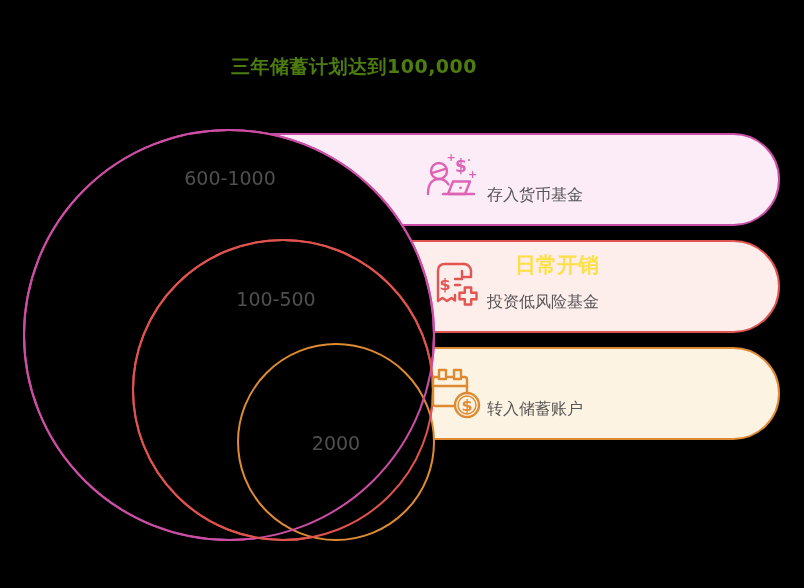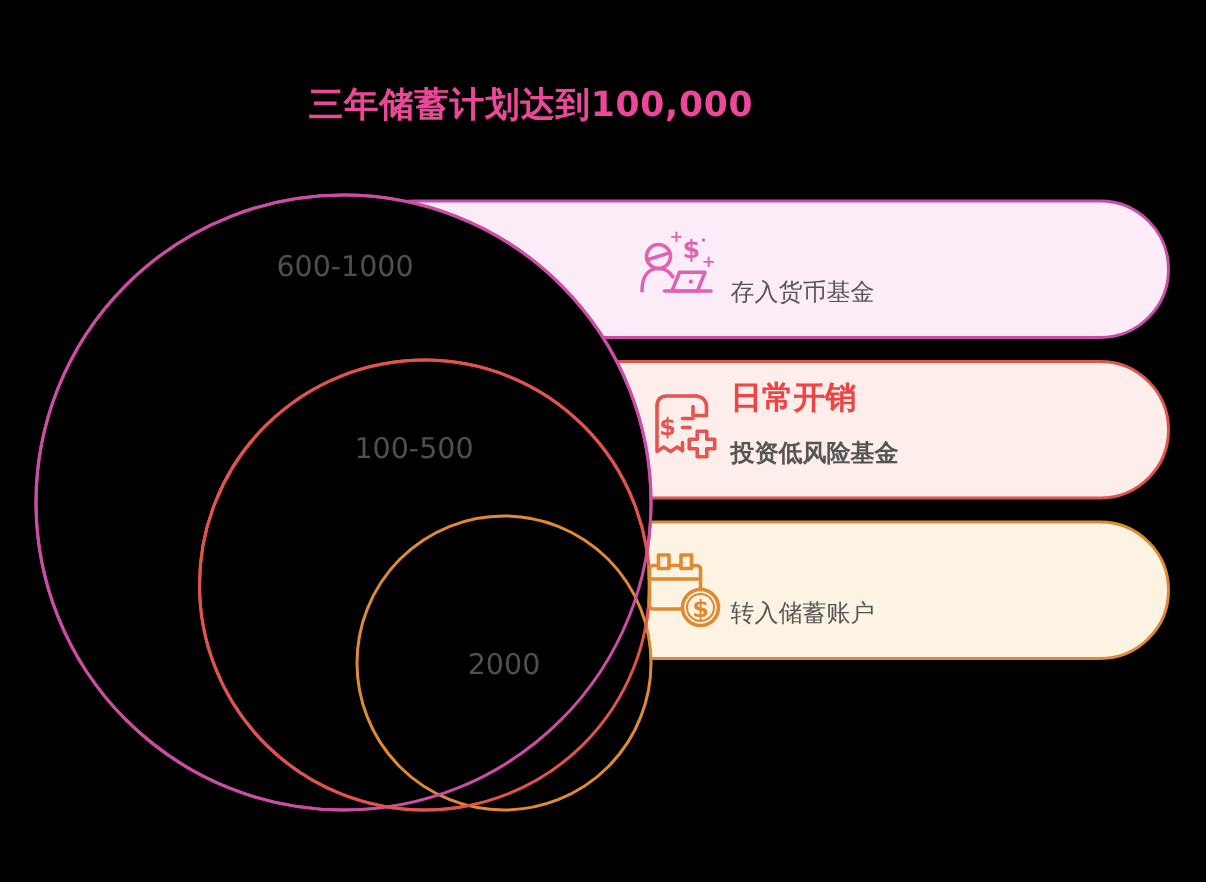--- a/index.html
+++ b/index.html
@@ -2,37 +2,37 @@
 <html><head>
 <meta charset="utf-8">
 <style>
   html,body{margin:0;padding:0;background:#000;}
   #stage{
     position:relative;width:804px;height:588px;background:#000000;
     font-family:"DejaVu Sans","Liberation Sans",sans-serif;overflow:hidden;
   }
   .main-title{
     position:absolute;top:54px;left:0;width:708px;text-align:center;
-    font-size:23px;font-weight:bold;color:#ec4899;letter-spacing:0.5px;
+    font-size:19px;font-weight:bold;color:#4d7c0f;letter-spacing:0.5px;
   }
   .card{position:absolute;box-sizing:border-box;height:93px;border-radius:46.5px;border:2px solid;}
   .card.c1{left:230px;top:133px;width:550px;background:#fbecf7;border-color:#c94da6;}
   .card.c2{left:300px;top:240px;width:480px;background:#fdedeb;border-color:#de544f;}
   .card.c3{left:300px;top:347px;width:480px;background:#fdf3e2;border-color:#dd8a33;}
   .card-icon{position:absolute;width:56px;height:56px;}
   .card-icon.i1{left:424px;top:150px;}
   .card-icon.i2{left:428px;top:257px;}
   .card-icon.i3{left:427px;top:364px;}
   .card-title{position:absolute;left:487px;font-size:21px;font-weight:bold;line-height:26px;}
   .card-title.t1{top:145px;color:#e156ae;}
-  .card-title.t2{top:252px;color:#ef4444;}
+  .card-title.t2{top:252px;color:#fde047;margin-left:28px;}
   .card-title.t3{top:359px;color:#e2953f;}
   .card-sub{position:absolute;left:487px;font-size:16px;line-height:21px;color:#555555;}
   .card-sub.s1{top:184px;text-align:right;}
-  .card-sub.s2{top:291px;font-weight:bold;}
+  .card-sub.s2{top:291px;}
   .card-sub.s3{top:398px;text-align:right;}
   .circles-overlay{position:absolute;left:0;top:0;width:804px;height:588px;pointer-events:none;}
   .ring-label{
     position:absolute;transform:translate(-50%,-50%);
     font-size:19px;font-weight:500;color:#4f4f4f;white-space:nowrap;
   }
   .rl1{left:230px;top:178px;}
   .rl2{left:276px;top:299px;}
   .rl3{left:336px;top:443px;}
   .layer{position:absolute;left:0;top:0;}

